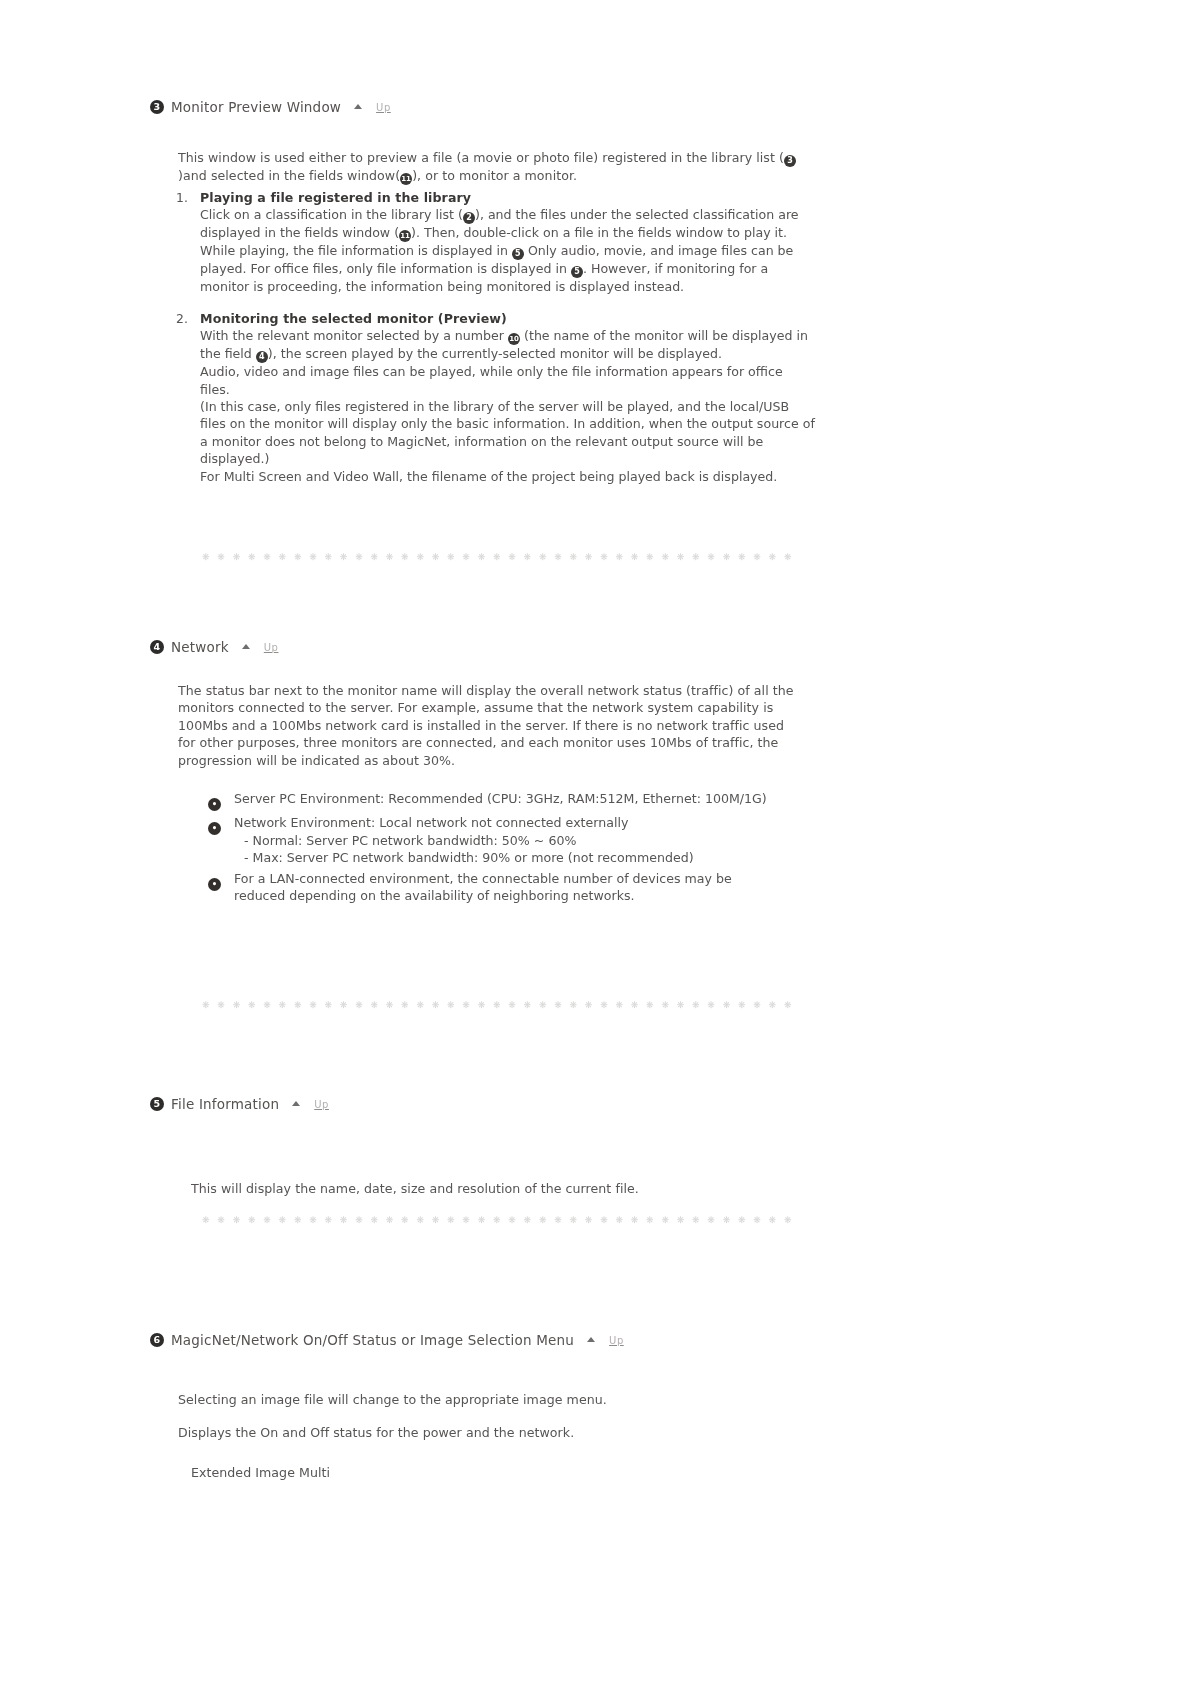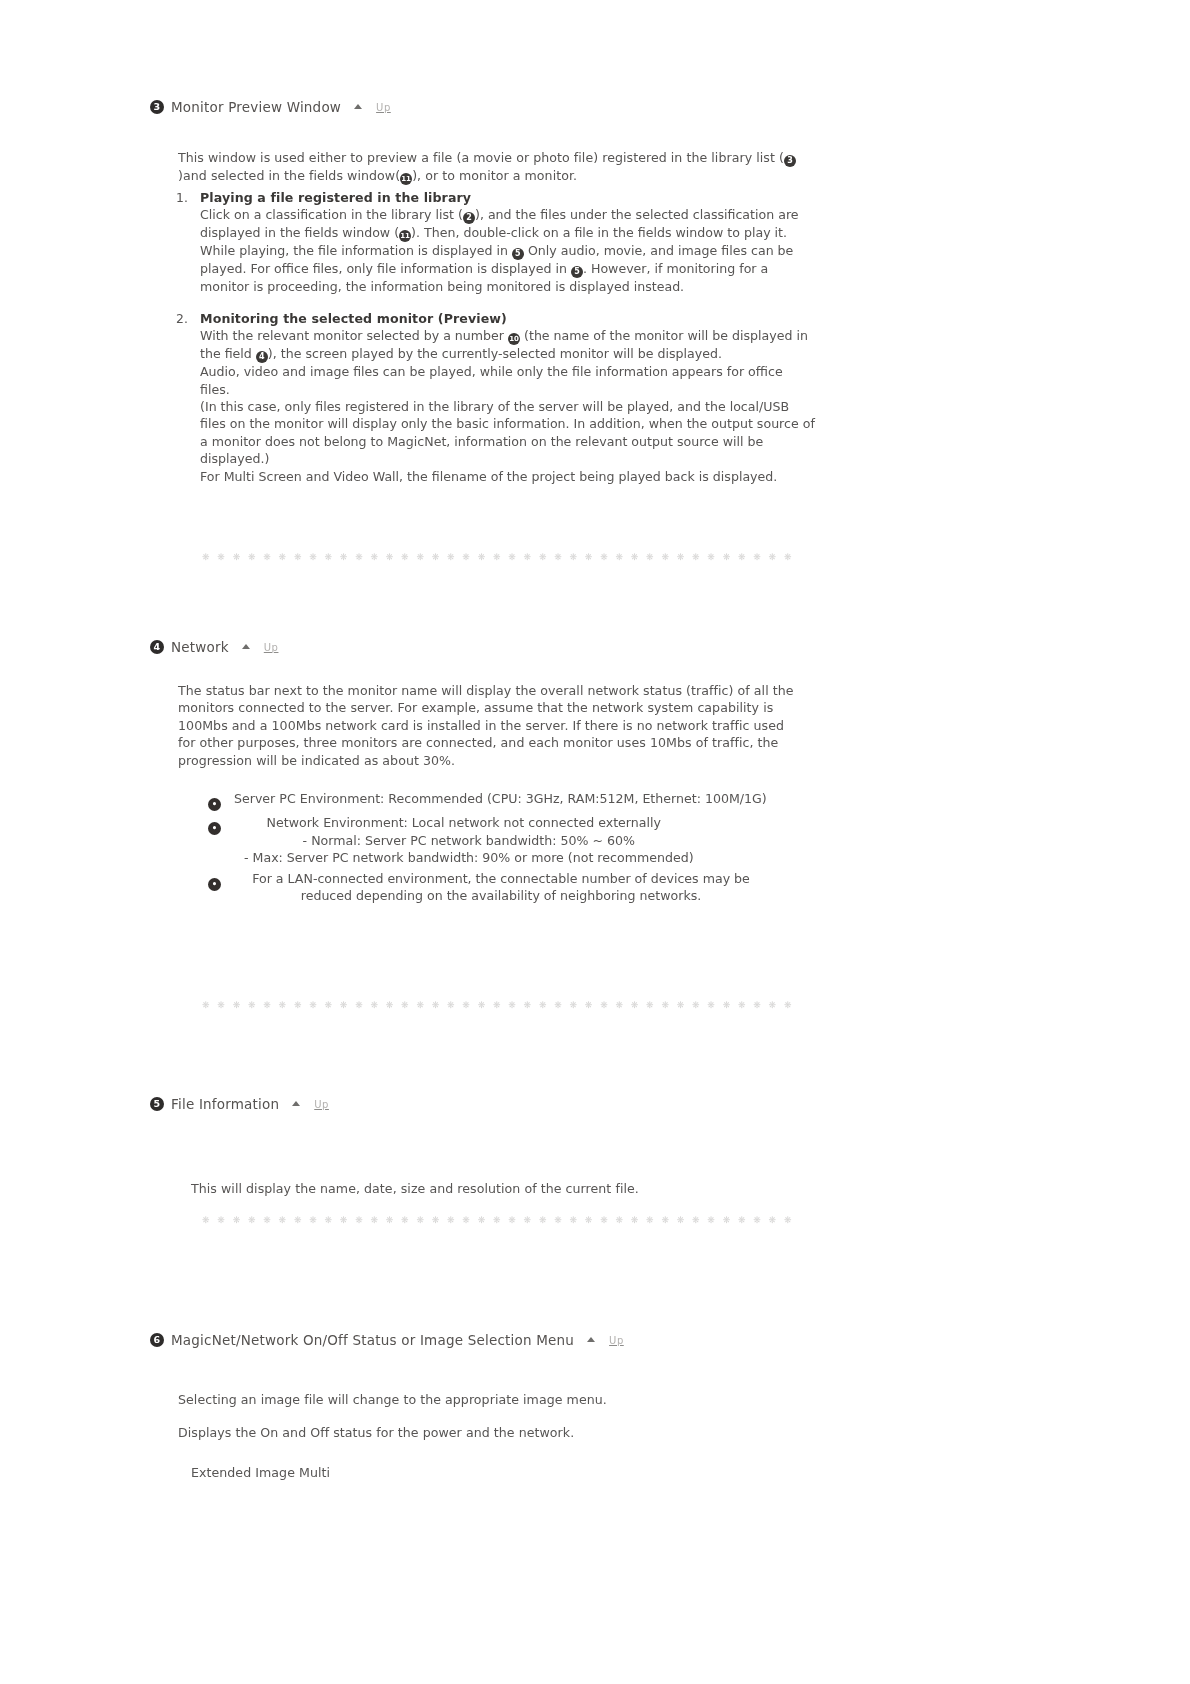--- a/index.html
+++ b/index.html
@@ -149,21 +149,20 @@
     background: #332f2d;
     color: #ffffff;
     font-size: 8.5px;
     font-weight: bold;
     text-align: center;
   }
   .bullet-body {
     font-size: 12.6px;
     line-height: 17.6px;
     color: #575554;
-    text-align: center;
   }
   .sub-line { display: block; padding-left: 10px; }
 
   
   .divider {
     display: flex;
     justify-content: space-between;
     width: 590px;
     opacity: 0.42;
   }

